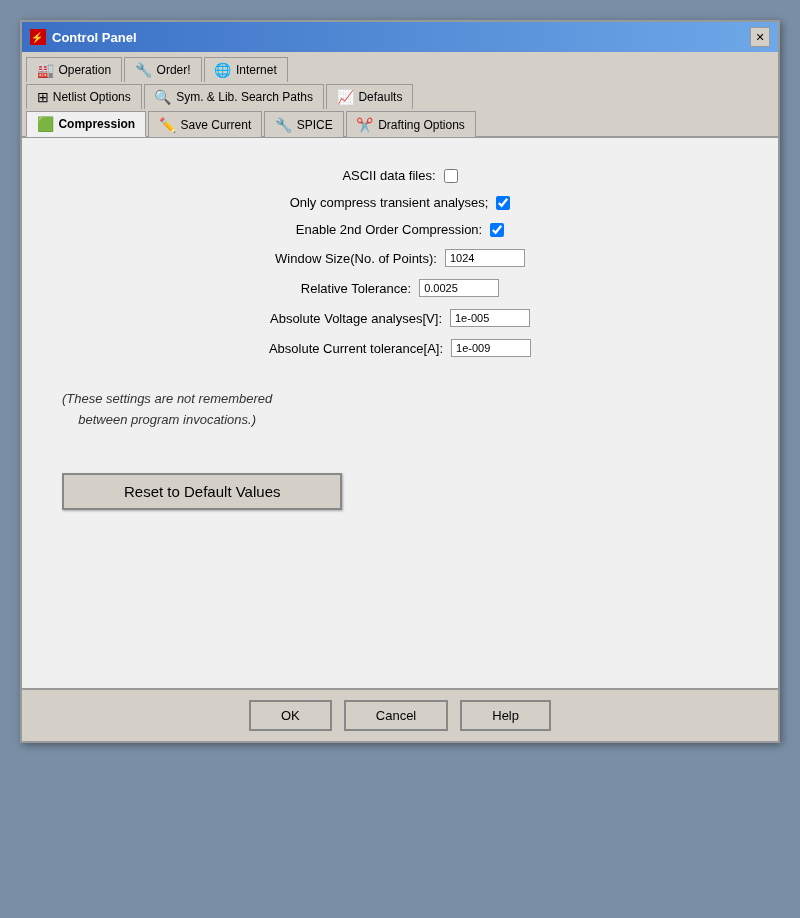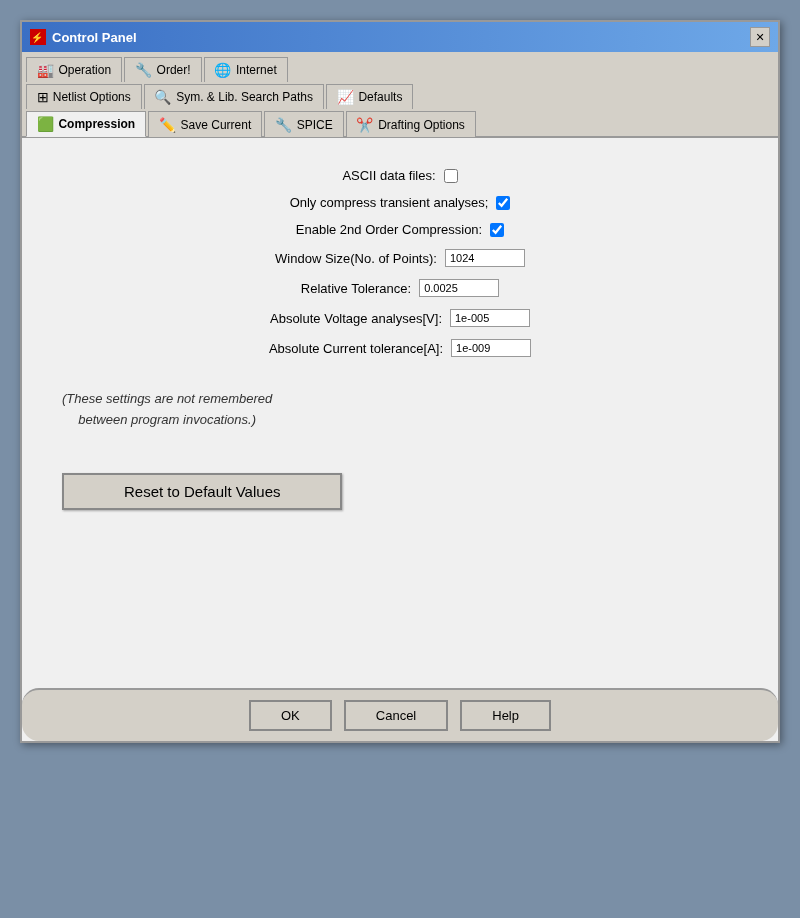--- a/index.html
+++ b/index.html
@@ -146,21 +146,20 @@
       cursor: pointer;
       box-shadow: 1px 1px 2px rgba(0,0,0,0.3);
     }
     .bottom-bar {
       background: #d4d0c8;
       border-top: 2px solid #999;
       padding: 10px;
       display: flex;
       justify-content: center;
       gap: 12px;
-      border-radius: 17px;
     }
     .bottom-btn {
       padding: 6px 30px;
       background: #d4d0c8;
       border: 2px solid #888;
       font-size: 13px;
       cursor: pointer;
       min-width: 80px;
     }
     .window-wrapper {

